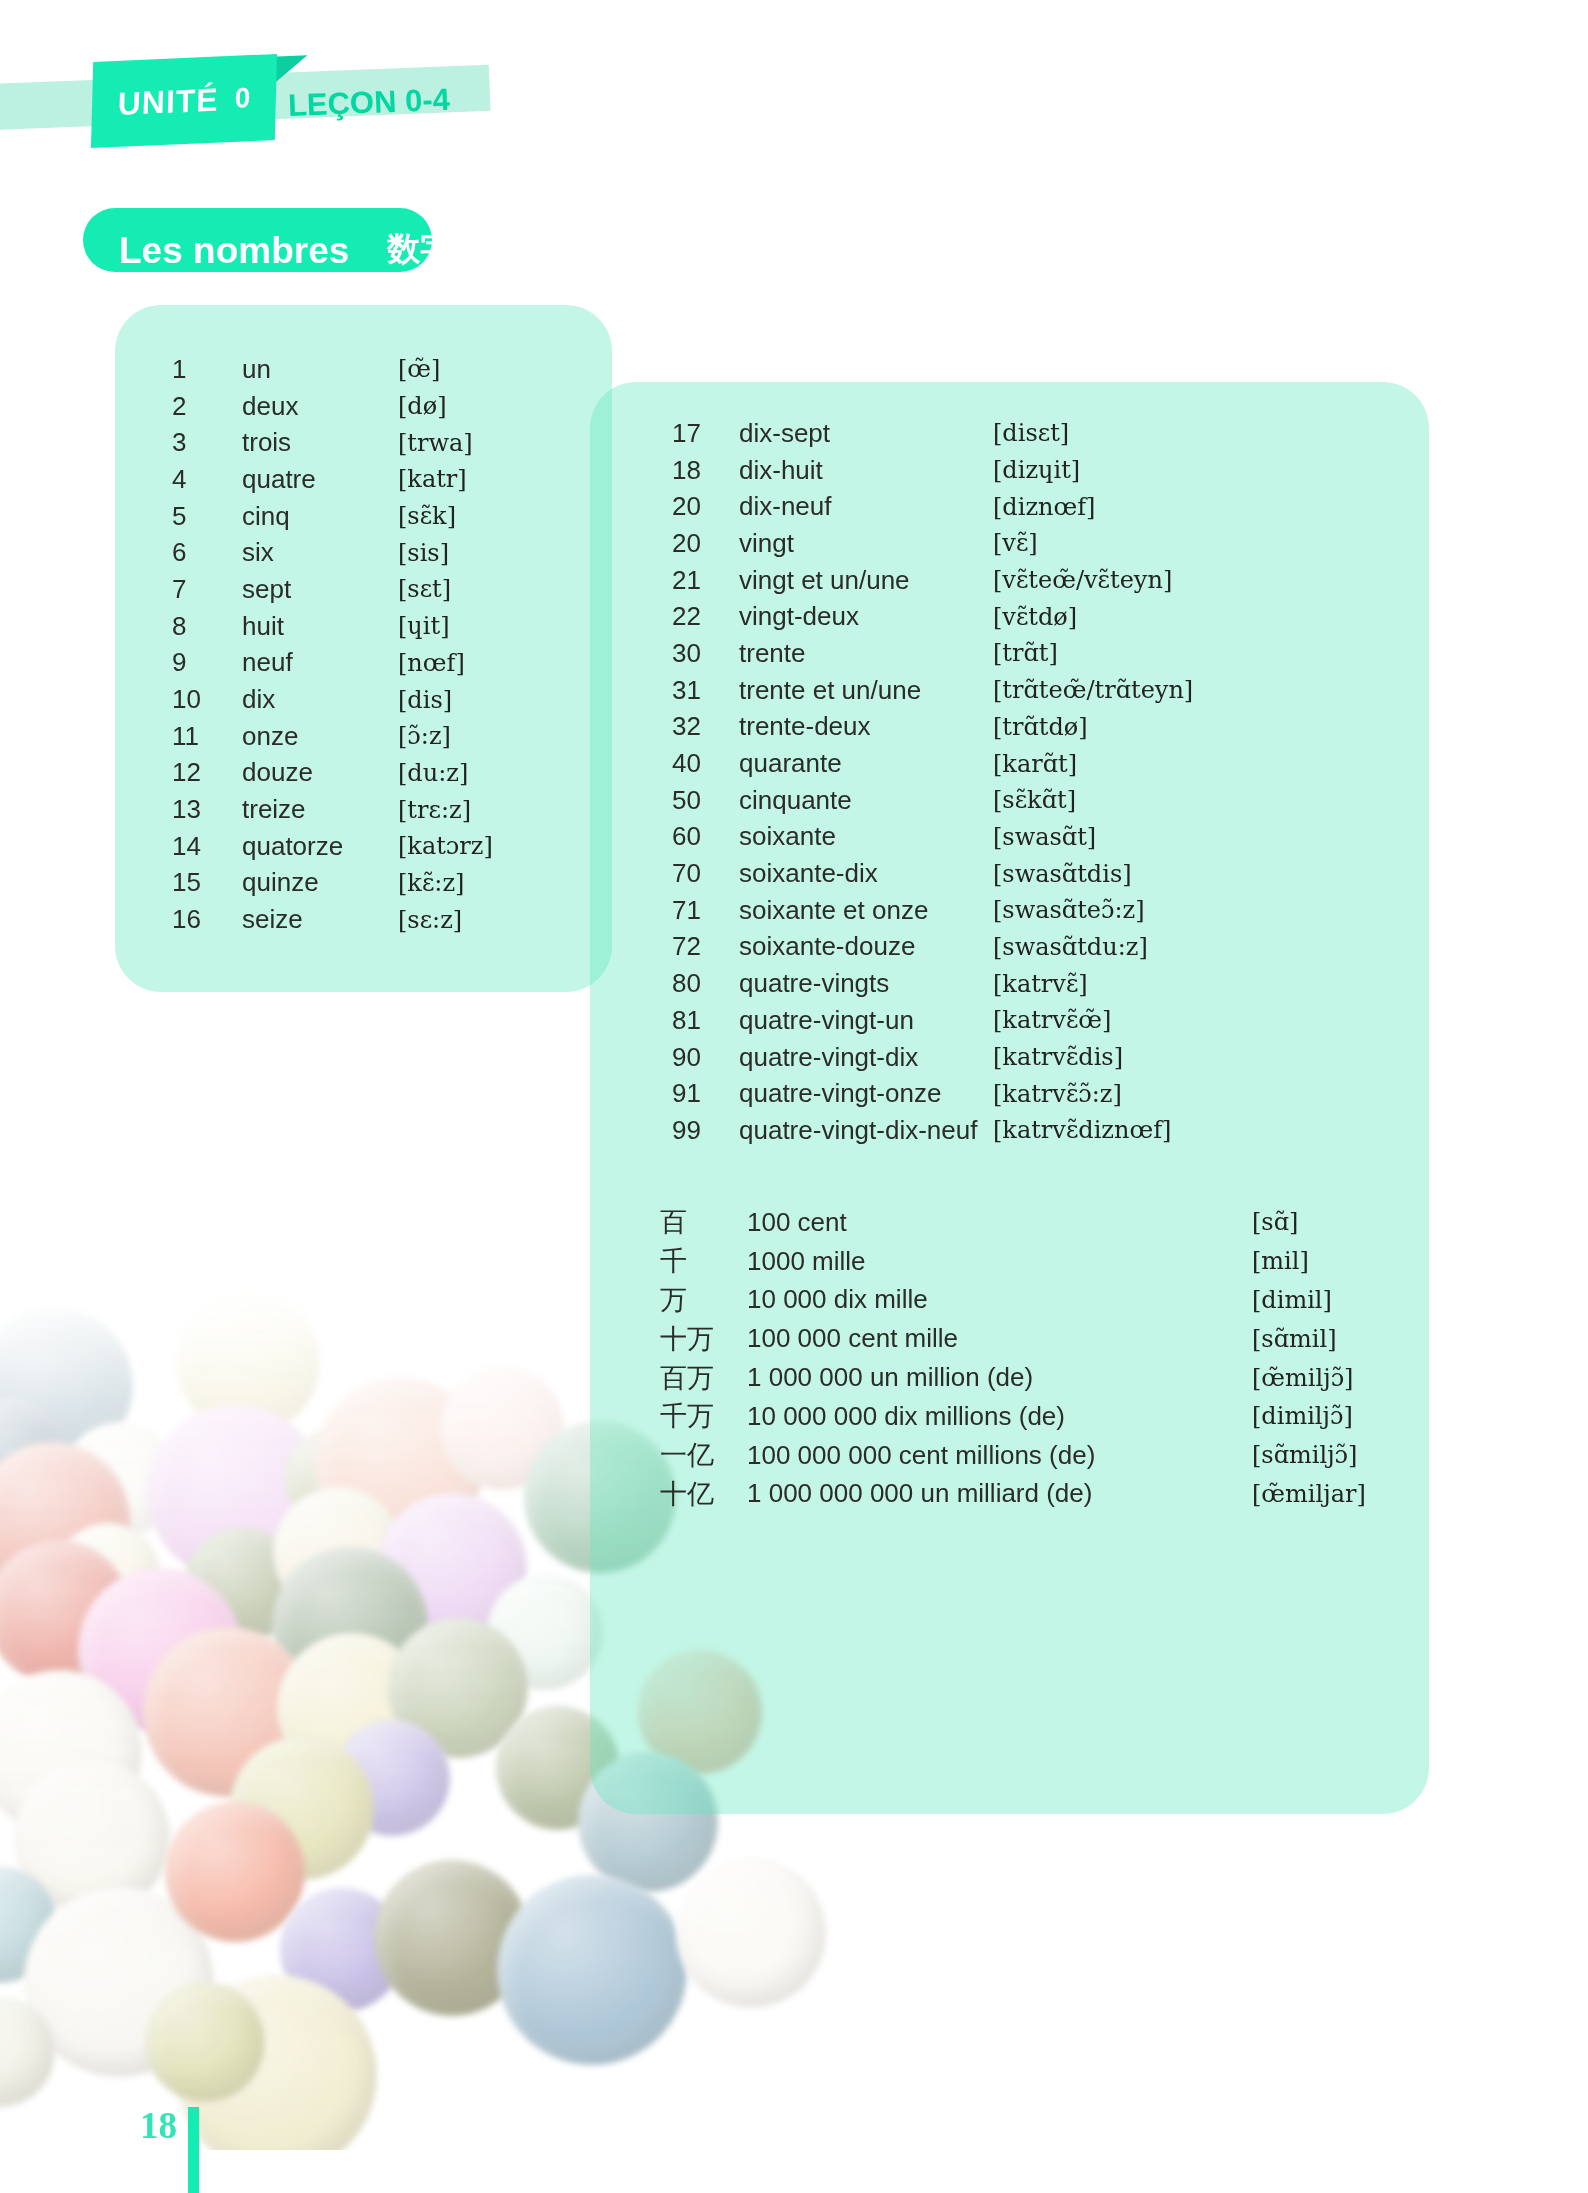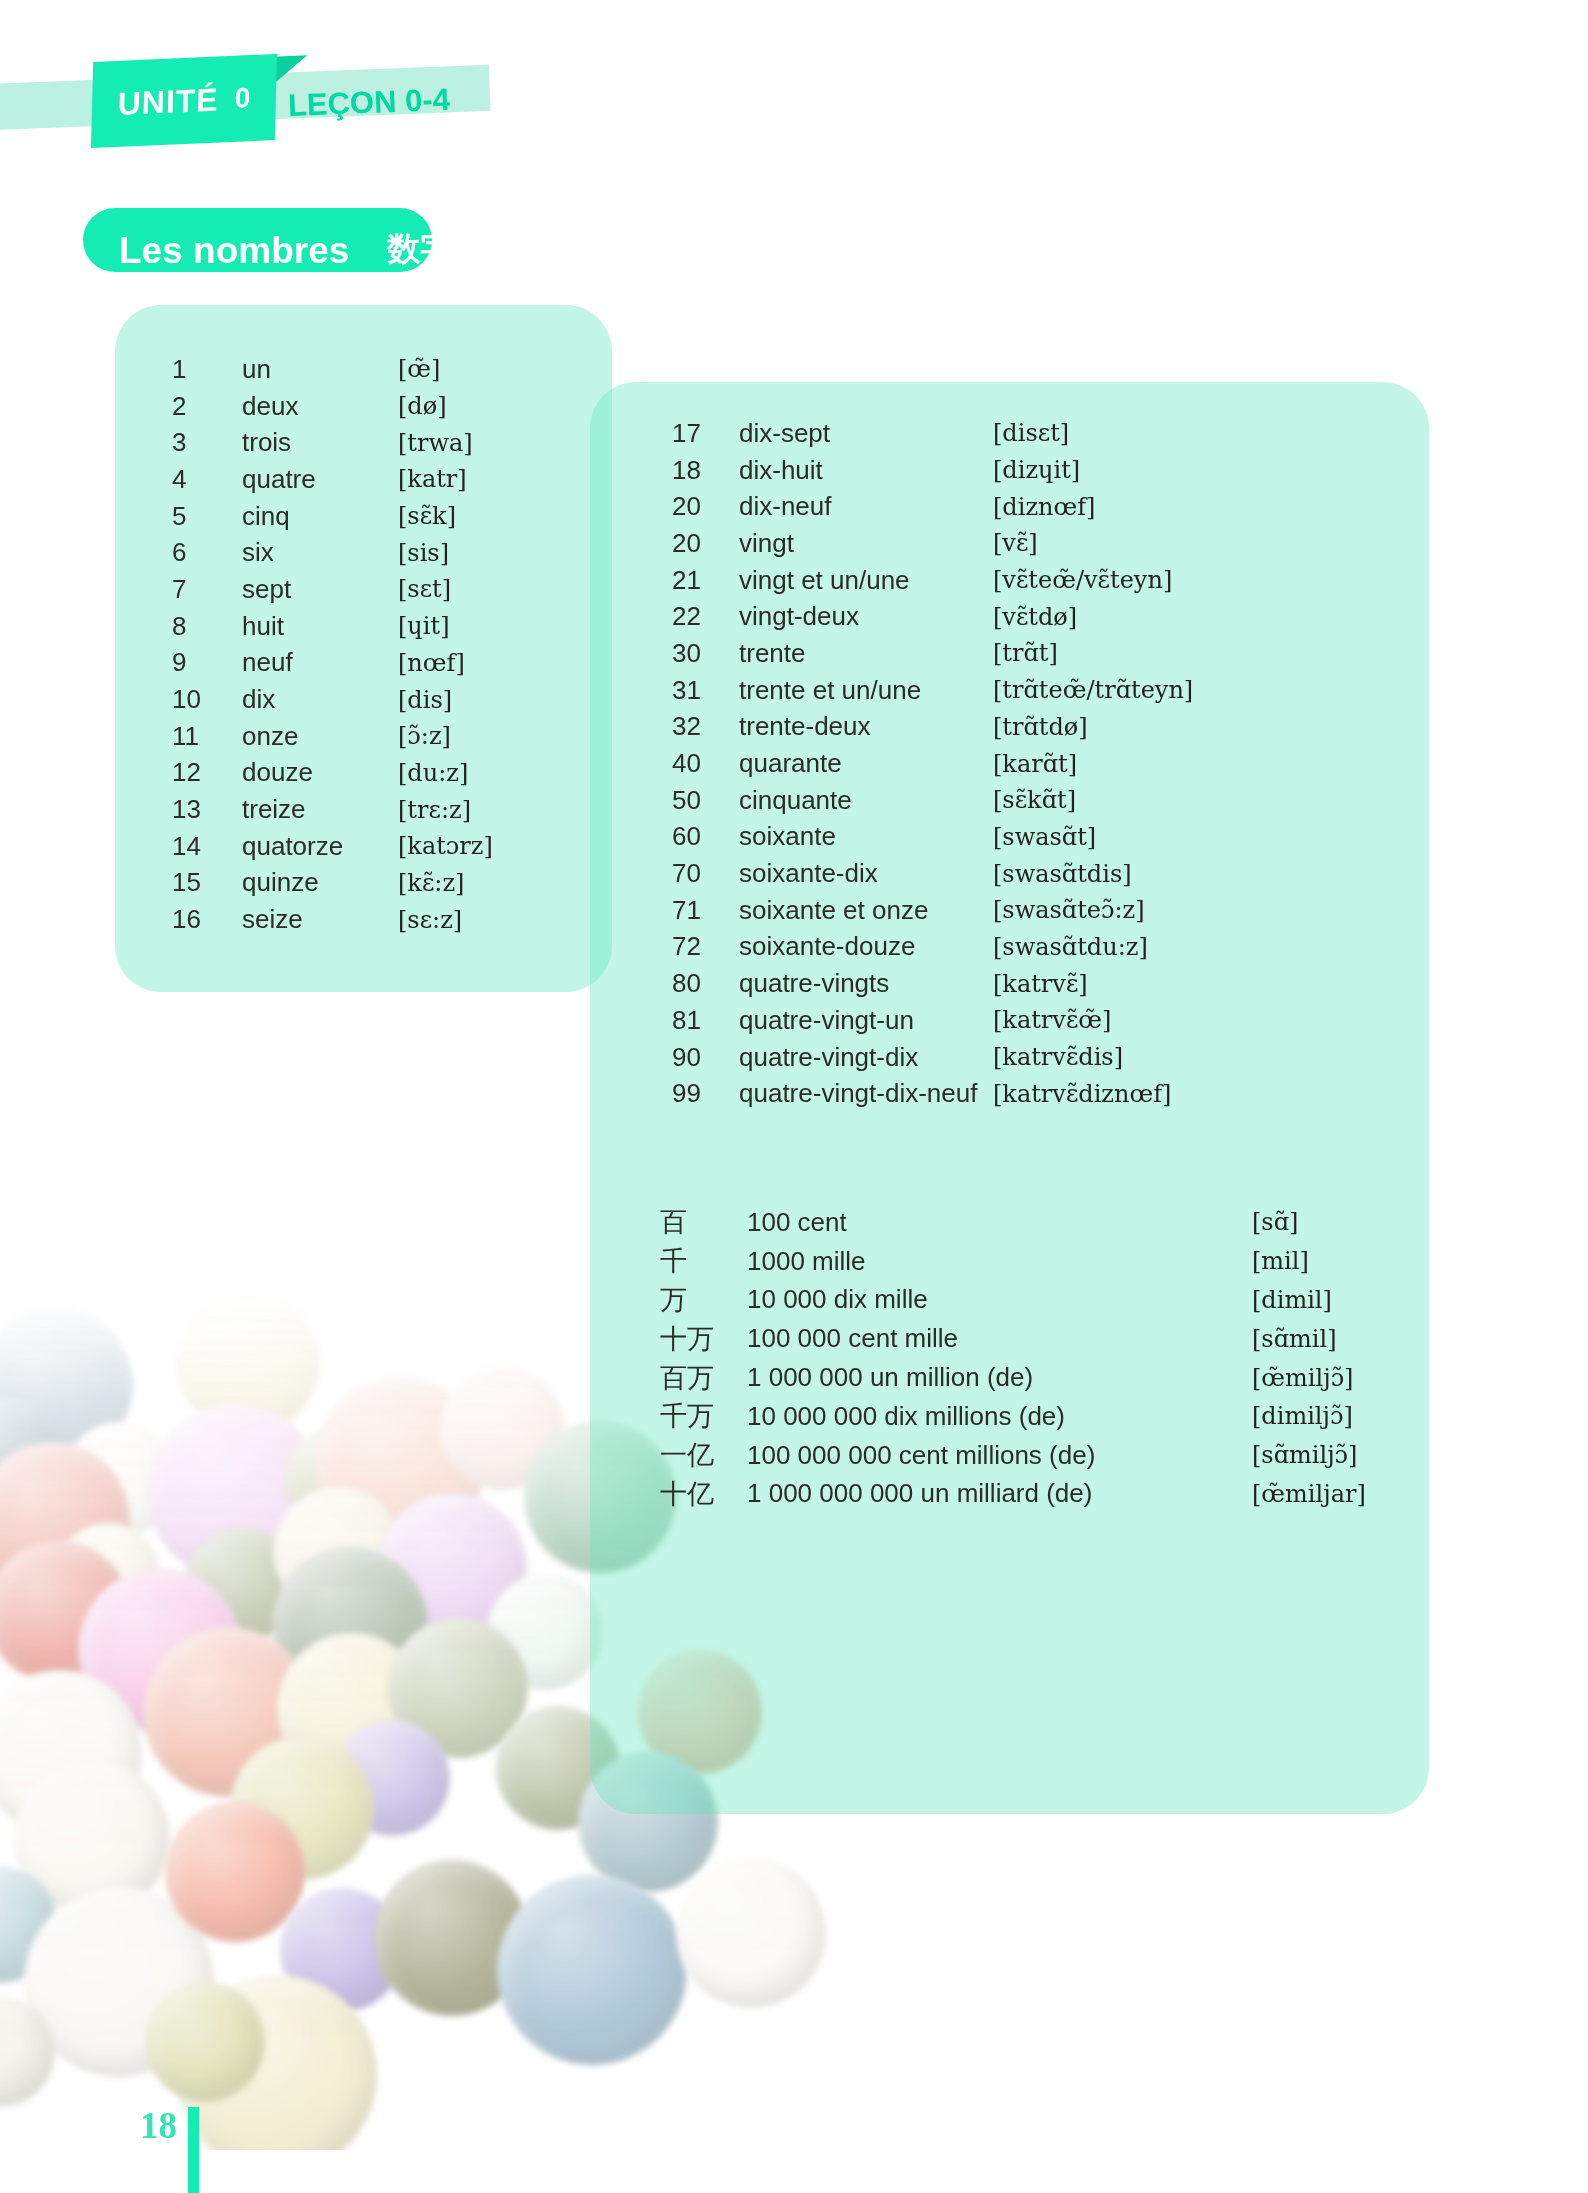--- a/index.html
+++ b/index.html
@@ -310,20 +310,25 @@
           <span class="word">quatre-vingt-un</span>
           <span class="ipa">[katrvɛ̃œ̃]</span>
         </div>
 
         <div class="row">
           <span class="num">90</span>
           <span class="word">quatre-vingt-dix</span>
           <span class="ipa">[katrvɛ̃dis]</span>
         </div>
 
+        <div class="row">
+          <span class="num">91</span>
+          <span class="word">quatre-vingt-onze</span>
+          <span class="ipa">[katrvɛ̃ɔ̃:z]</span>
+        </div>
 
         <div class="row">
           <span class="num">99</span>
           <span class="word">quatre-vingt-dix-neuf</span>
           <span class="ipa">[katrvɛ̃diznœf]</span>
         </div>
       </div>
     <div class="rows bigrows">
 
         <div class="row">

